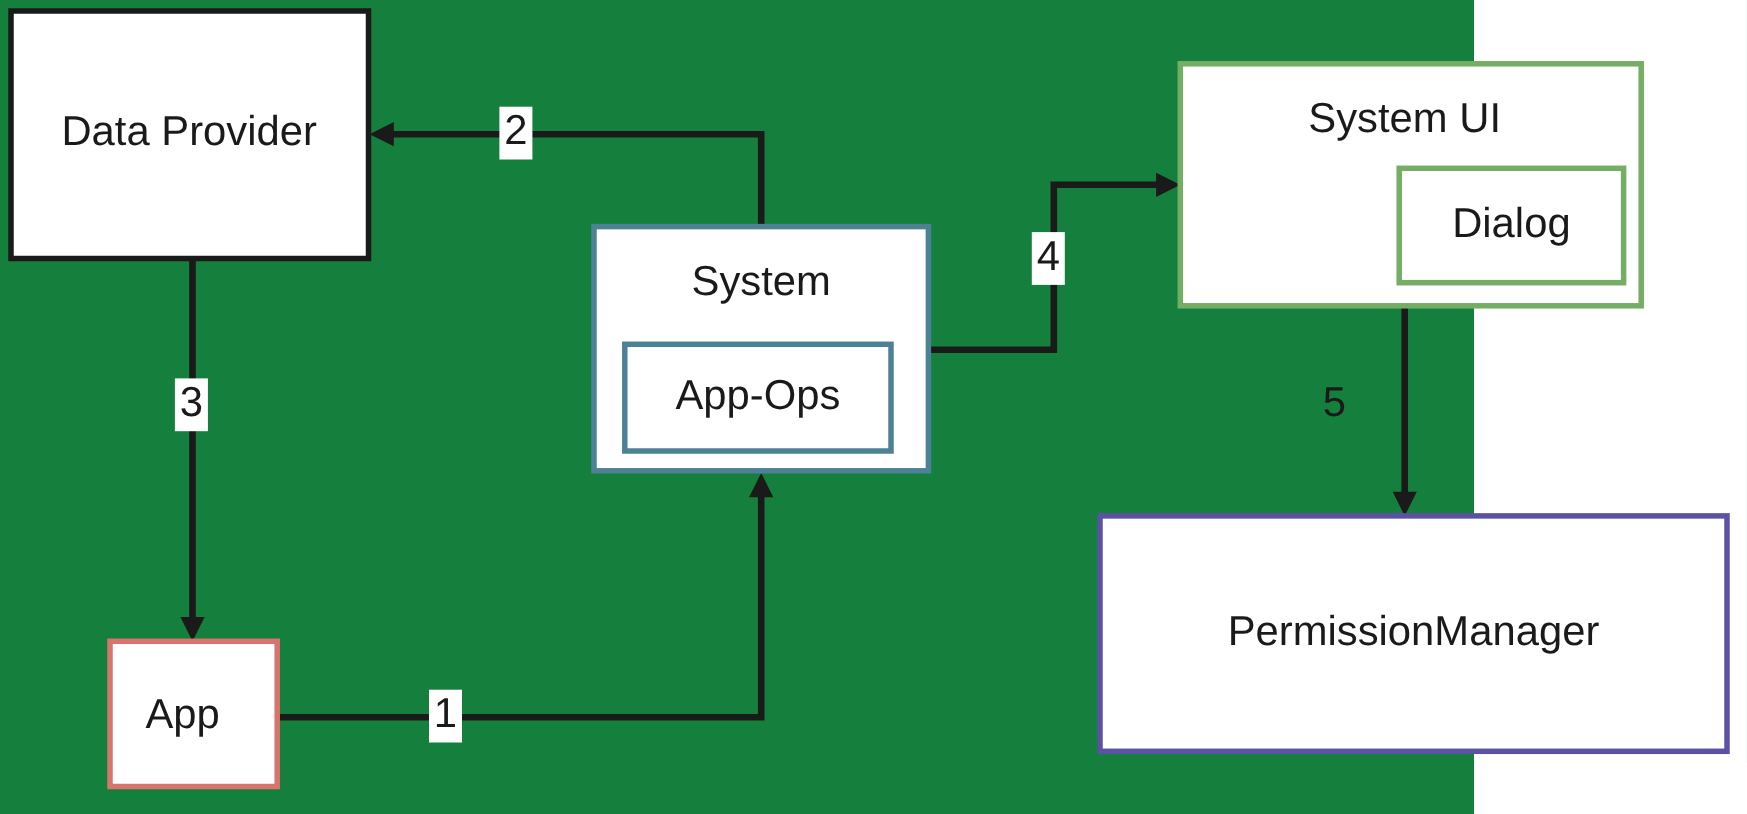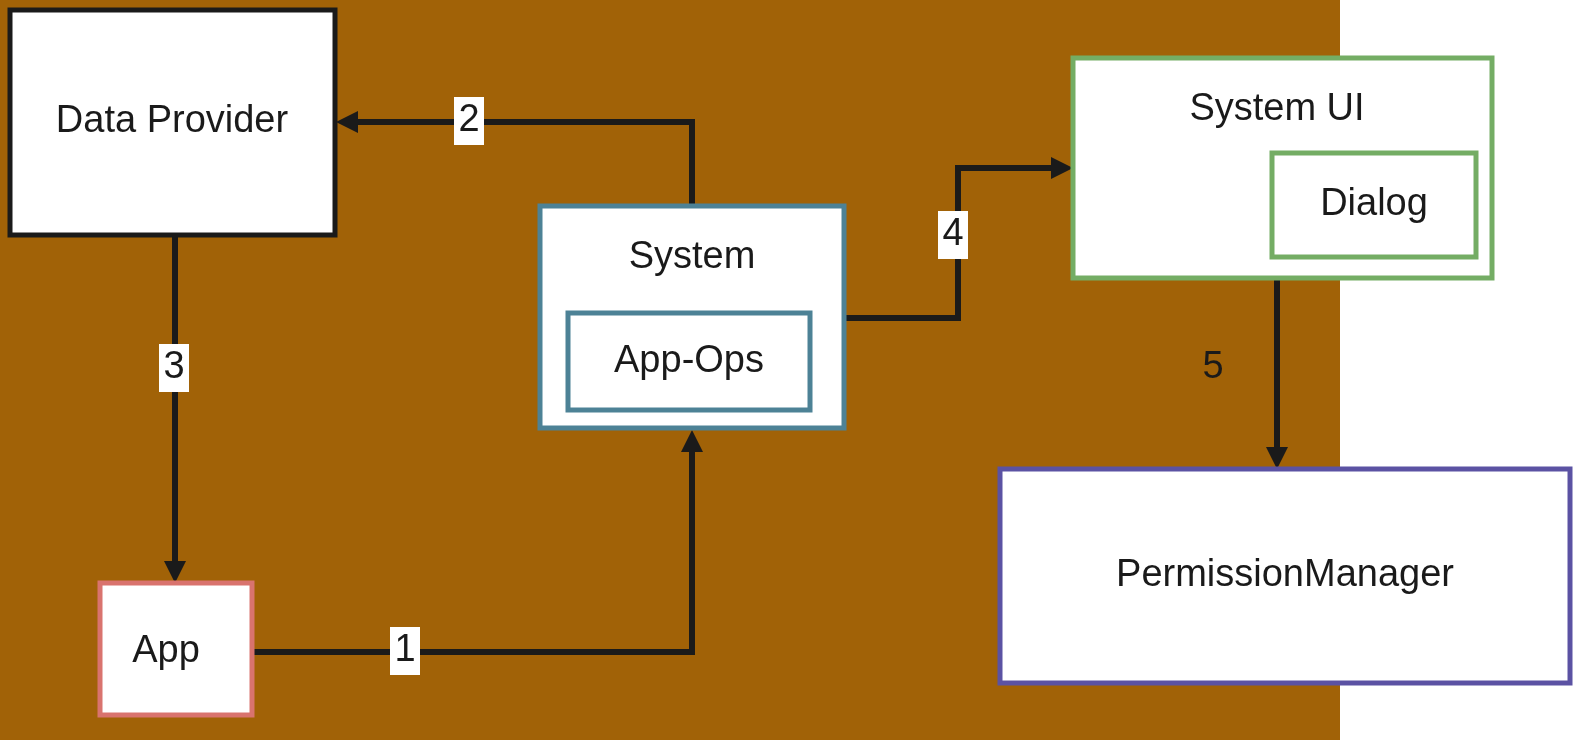--- a/index.html
+++ b/index.html
@@ -10,21 +10,21 @@
   body {
     width: 1588px;
     height: 740px;
     font-family: "Liberation Sans", sans-serif;
     overflow: hidden;
   }
   #diagram-root {
     position: relative;
     width: 1340px;
     height: 740px;
-    background: #a16207;
+    background: #15803d;
   }
   svg.diagram-canvas {
     display: block;
     width: 1588px;
     height: 740px;
   }
   .node-rect {
     fill: #ffffff;
   }
   .node-label {

